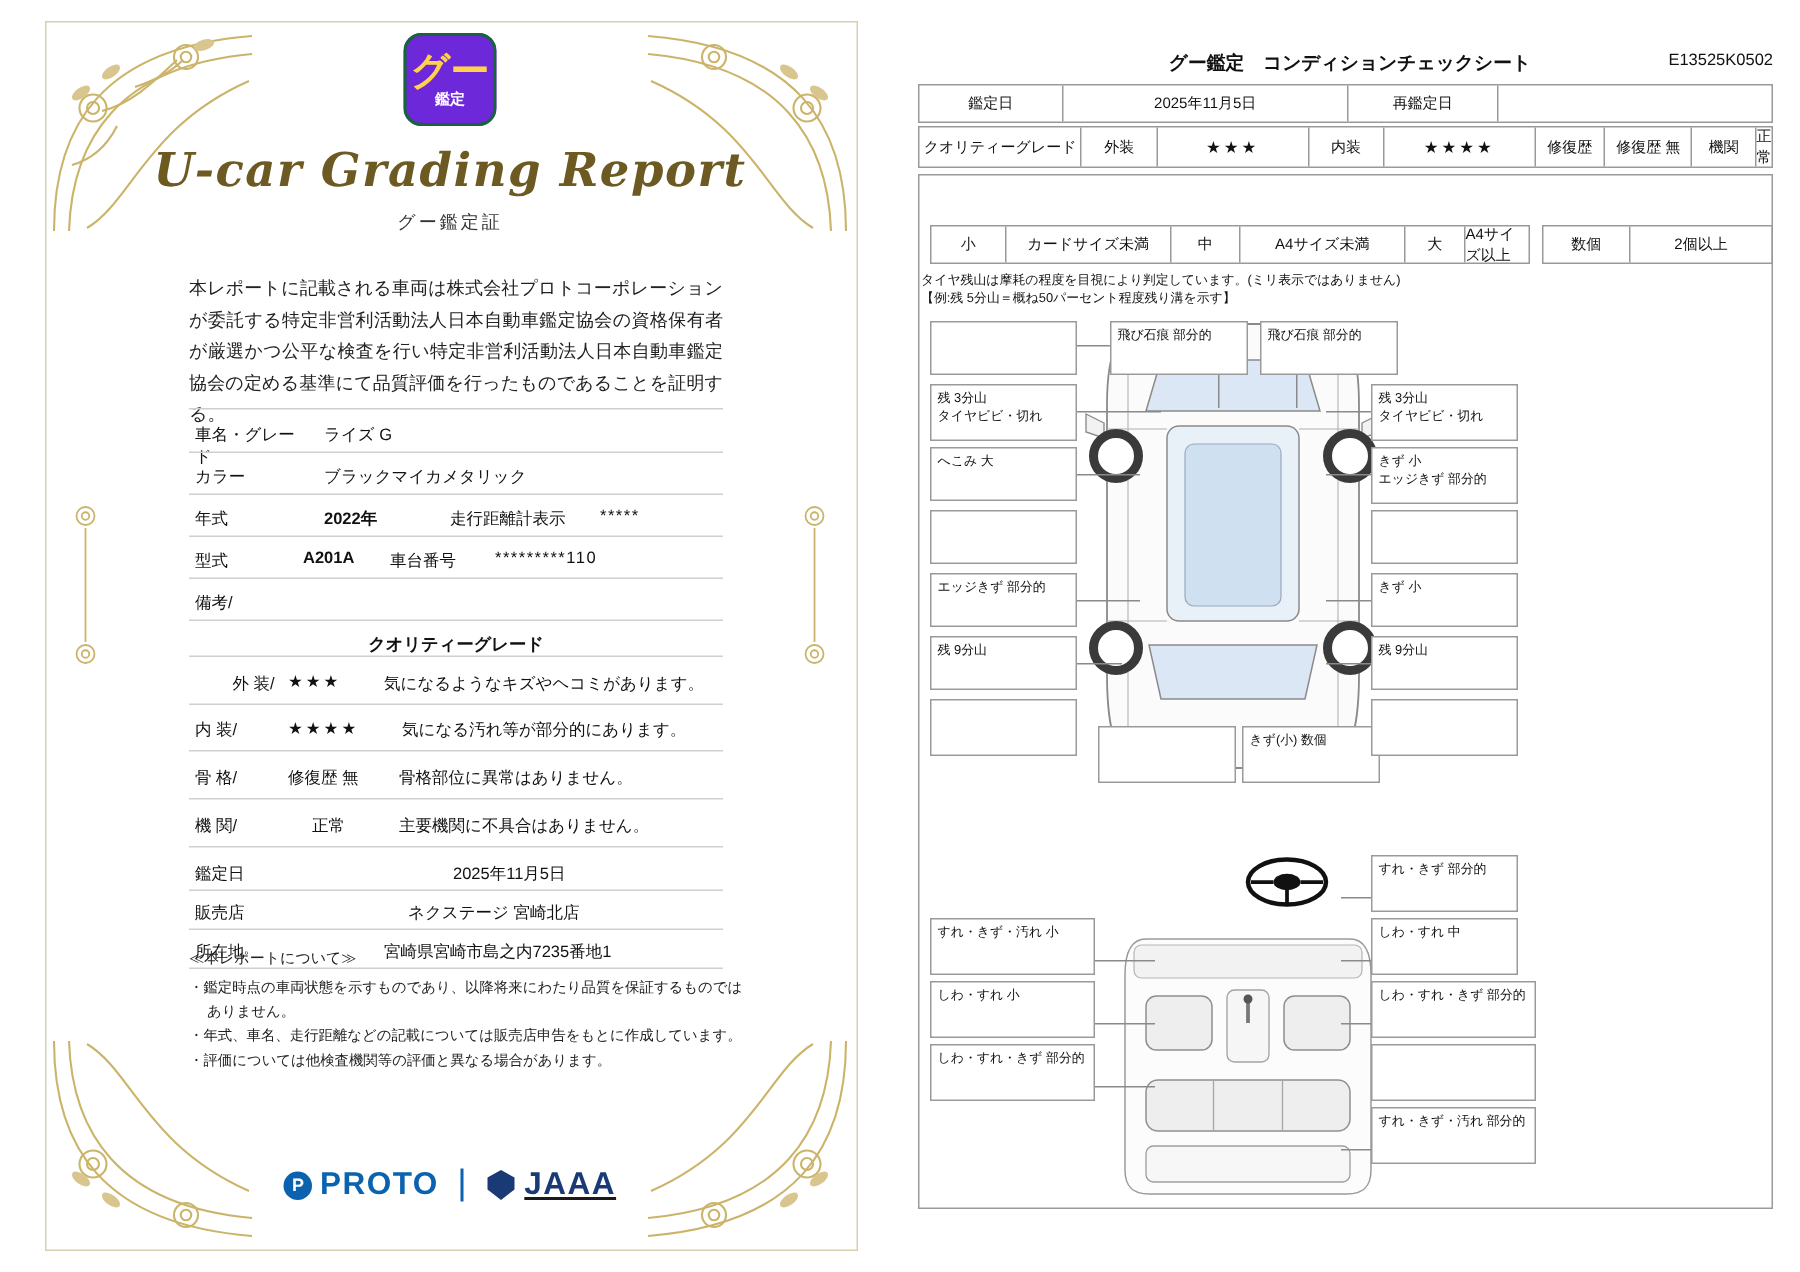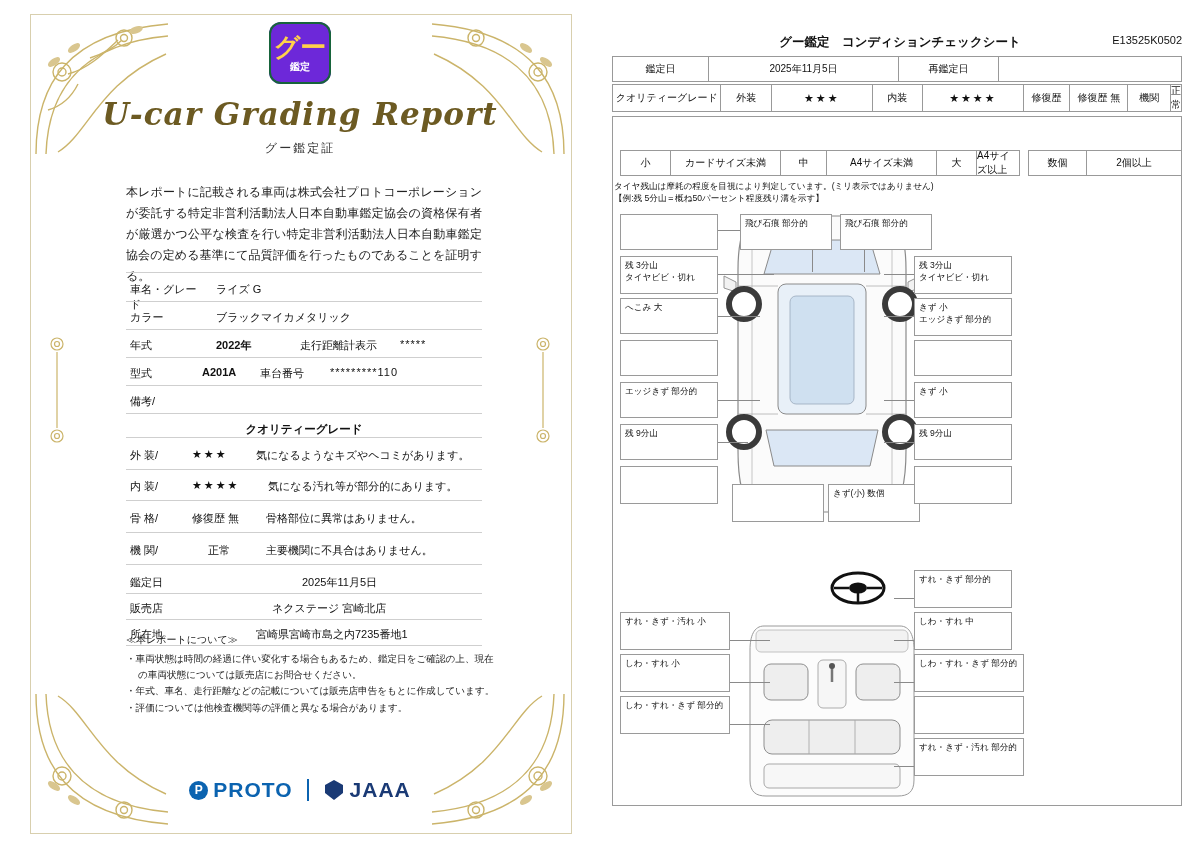--- a/index.html
+++ b/index.html
@@ -82,21 +82,21 @@
   .bullets ul li:before{content:"・";margin-left:-12px;}
 
   .brandrow{
     position:absolute;left:0;right:0;bottom:46px;
     display:flex;align-items:center;justify-content:center;gap:14px;
   }
   .proto{display:flex;align-items:center;gap:5px;}
   .proto .dot{width:19px;height:19px;border-radius:50%;background:#0b63b0;color:#fff;font-size:12px;font-weight:bold;display:flex;align-items:center;justify-content:center;}
   .proto .tx{font-size:21px;font-weight:bold;color:#0b63b0;letter-spacing:1px;}
   .divider-v{width:2px;height:22px;background:#0b63b0;}
-  .jaaa{display:flex;align-items:center;gap:5px;}
+  .jaaa{display:flex;align-items:center;gap:5px;text-decoration:underline;}
   .jaaa .tx{font-size:21px;font-weight:bold;color:#1a3a75;letter-spacing:1px;}
 
   
   .right{
     position:relative;width:600px;height:848px;background:#fff;
   }
   .rt-title{position:absolute;left:0;right:0;top:34px;text-align:center;font-size:12.5px;font-weight:bold;color:#111;}
   .rt-code{position:absolute;right:18px;top:34px;font-size:11px;color:#111;}
 
   .tbl{position:absolute;border:1px solid #999;box-sizing:border-box;}
@@ -246,21 +246,21 @@
 
     <div class="row" style="left:130px;top:394px;width:350px;">
       <span class="lbl">備考/</span>
     </div>
     <div class="hr" style="left:126px;top:413px;width:356px;"></div>
 
     <div class="sec-title" style="top:422px">クオリティーグレード</div>
     <div class="hr" style="left:126px;top:437px;width:356px;"></div>
 
     <div class="row" style="left:130px;top:448px;width:350px;">
-      <span class="lbl" style="width:54px;">外 装/</span>
+      <span class="lbl" style="width:54px;margin-left:25px;">外 装/</span>
       <span class="val stars" style="left:62px;">★★★</span>
       <span class="val" style="left:126px;">気になるようなキズやヘコミがあります。</span>
     </div>
     <div class="hr" style="left:126px;top:469px;width:356px;"></div>
 
     <div class="row" style="left:130px;top:479px;width:350px;">
       <span class="lbl" style="width:54px;">内 装/</span>
       <span class="val stars" style="left:62px;">★★★★</span>
       <span class="val" style="left:138px;">気になる汚れ等が部分的にあります。</span>
     </div>
@@ -294,21 +294,21 @@
 
     <div class="row" style="left:130px;top:627px;width:350px;">
       <span class="lbl">所在地</span>
       <span class="val" style="left:126px;">宮崎県宮崎市島之内7235番地1</span>
     </div>
     <div class="hr" style="left:126px;top:645px;width:356px;"></div>
 
     <div class="bullets">
       <div class="hd">≪本レポートについて≫</div>
       <ul>
-        <li>車両状態は時間の経過に伴い変化する場合もあるため、鑑定日をご確認の上、現在の車両状態については販売店にお問合せください。</li>
+        <li>鑑定時点の車両状態を示すものであり、以降将来にわたり品質を保証するものではありません。</li>
         <li>年式、車名、走行距離などの記載については販売店申告をもとに作成しています。</li>
         <li>評価については他検査機関等の評価と異なる場合があります。</li>
       </ul>
     </div>
 
     <div class="brandrow">
       <div class="proto">
         <span class="dot">P</span>
         <span class="tx">PROTO</span>
       </div>

